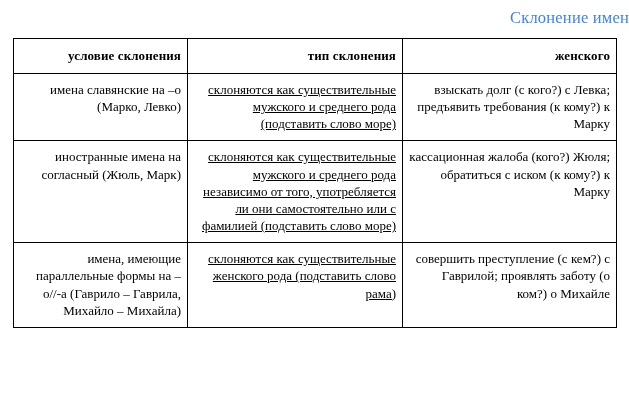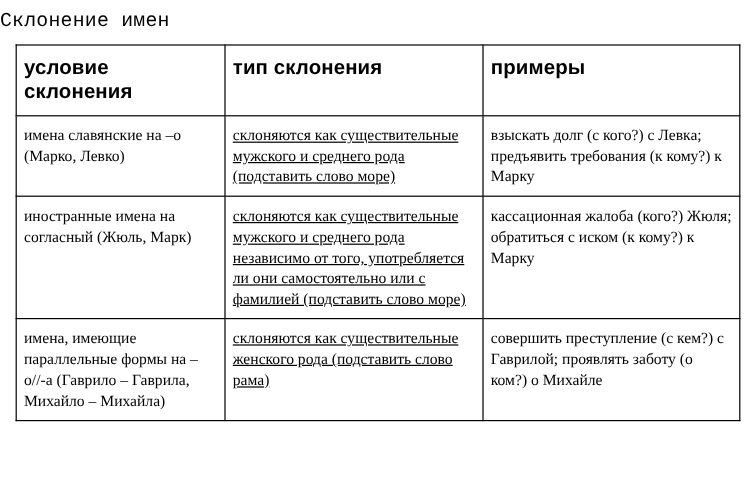--- a/index.html
+++ b/index.html
@@ -14,54 +14,54 @@
     color: #000000;
     overflow: hidden;
   }
   .page {
     position: relative;
     width: 629px;
     height: 404px;
     box-sizing: border-box;
   }
   .title {
-    text-align: left;
+    text-align: right;
     font-size: 16.5px;
-    font-family: Liberation Mono, monospace;
-    color: #000000;
+    font-family: Liberation Serif, serif;
+    color: #3b82f6;
     padding-top: 8px;
     padding-bottom: 10px;
     letter-spacing: 0.2px;
   }
   .table-wrap {
     padding: 0 13px;
   }
   table.decl {
     border-collapse: collapse;
     width: 603px;
     table-layout: fixed;
     border: 1.2px solid #000000;
   }
   table.decl th,
   table.decl td {
     border: 1.2px solid #000000;
     vertical-align: top;
     padding: 7px 6px 8px 6px;
   }
   table.decl th {
-    text-align: left;
+    text-align: right;
     font-weight: bold;
-    font-size: 17px;
-    font-family: Liberation Sans, sans-serif;
+    font-size: 13px;
+    font-family: Liberation Serif, serif;
     padding-top: 9px;
     padding-bottom: 9px;
     letter-spacing: 0.1px;
   }
   table.decl td {
-    text-align: left;
+    text-align: right;
     font-size: 13px;
     line-height: 1.32;
     font-family: "Liberation Serif", serif;
   }
   .col1 { width: 174px; }
   .col2 { width: 215px; }
   .col3 { width: 214px; }
   td.c1 { padding-left: 8px; padding-right: 8px; }
   td.c2 { padding-left: 10px; padding-right: 10px; text-decoration: underline; }
   td.c3 { padding-left: 10px; padding-right: 10px; margin-left: 16px; }
@@ -77,21 +77,21 @@
     <table class="decl">
       <colgroup>
         <col class="col1">
         <col class="col2">
         <col class="col3">
       </colgroup>
       <thead>
         <tr>
           <th>условие склонения</th>
           <th>тип склонения</th>
-          <th>примеры</th>
+          <th>женского</th>
         </tr>
       </thead>
       <tbody>
         <tr>
           <td class="c1">имена славянские на –о (Марко, Левко)</td>
           <td class="c2">склоняются как существительные мужского и среднего рода (подставить слово море)</td>
           <td class="c3">взыскать долг (с кого?) с Левка; предъявить требования (к кому?) к Марку</td>
         </tr>
         <tr>
           <td class="c1">иностранные имена на согласный (Жюль, Марк)</td>

